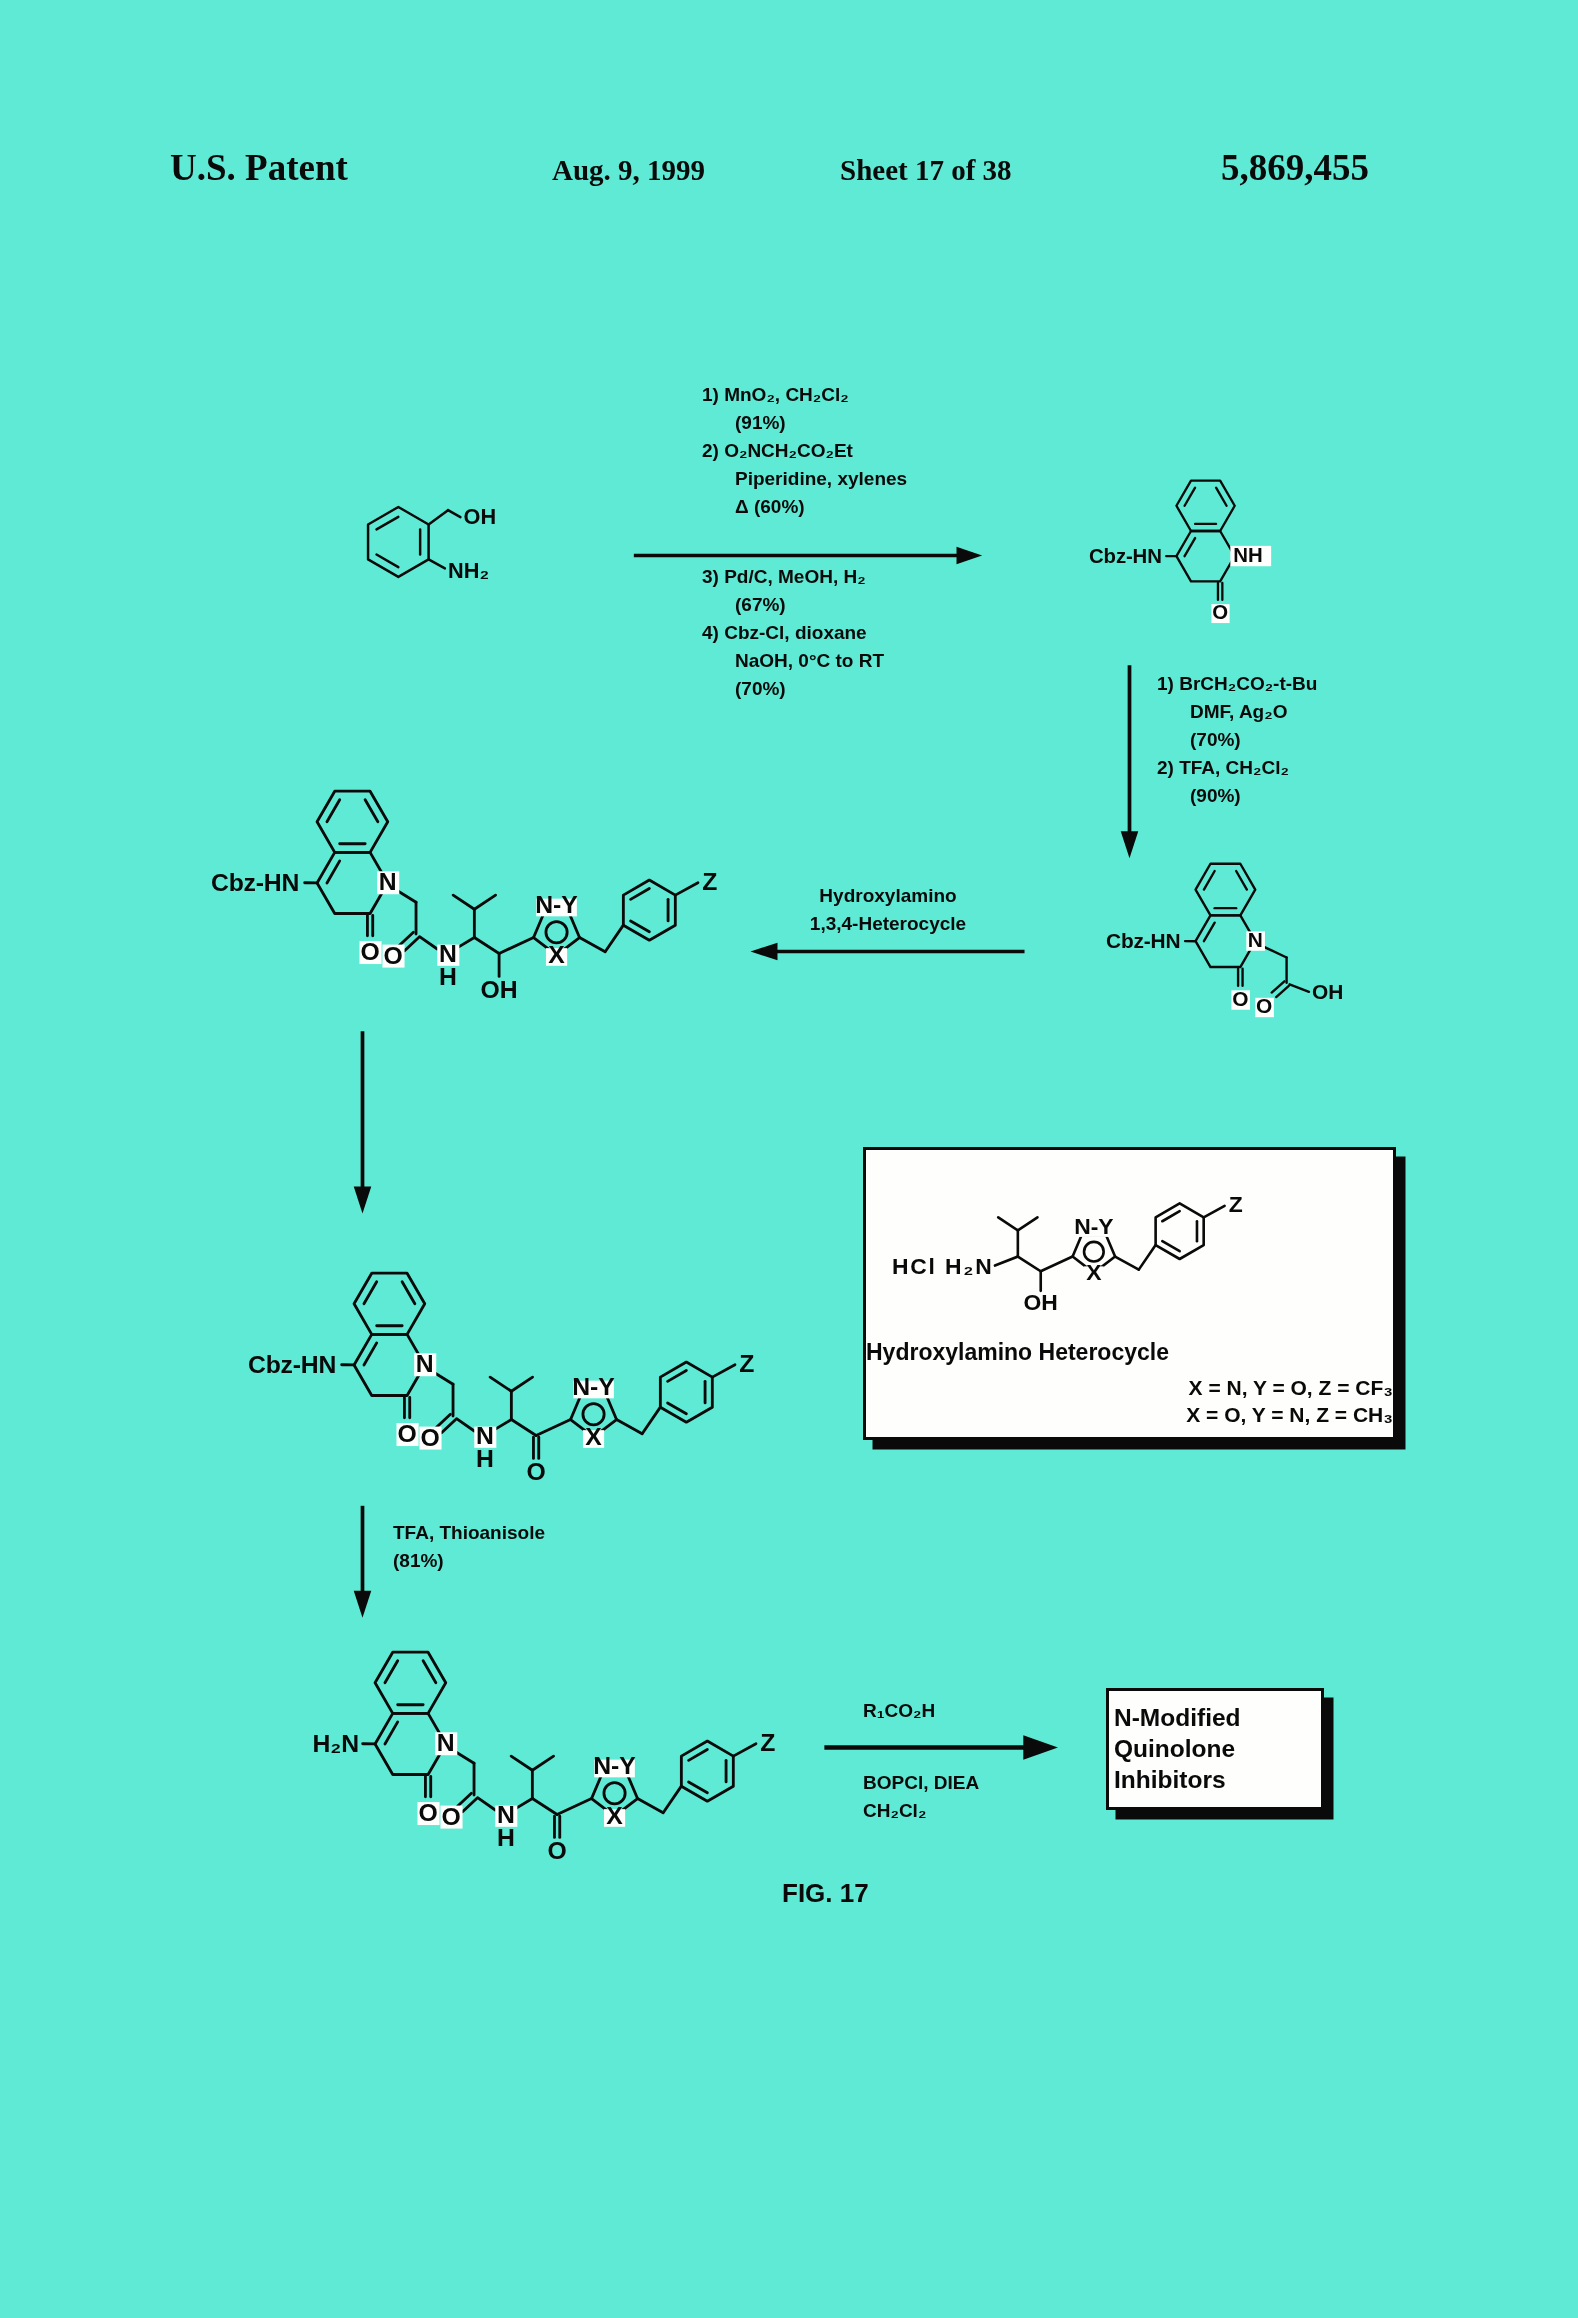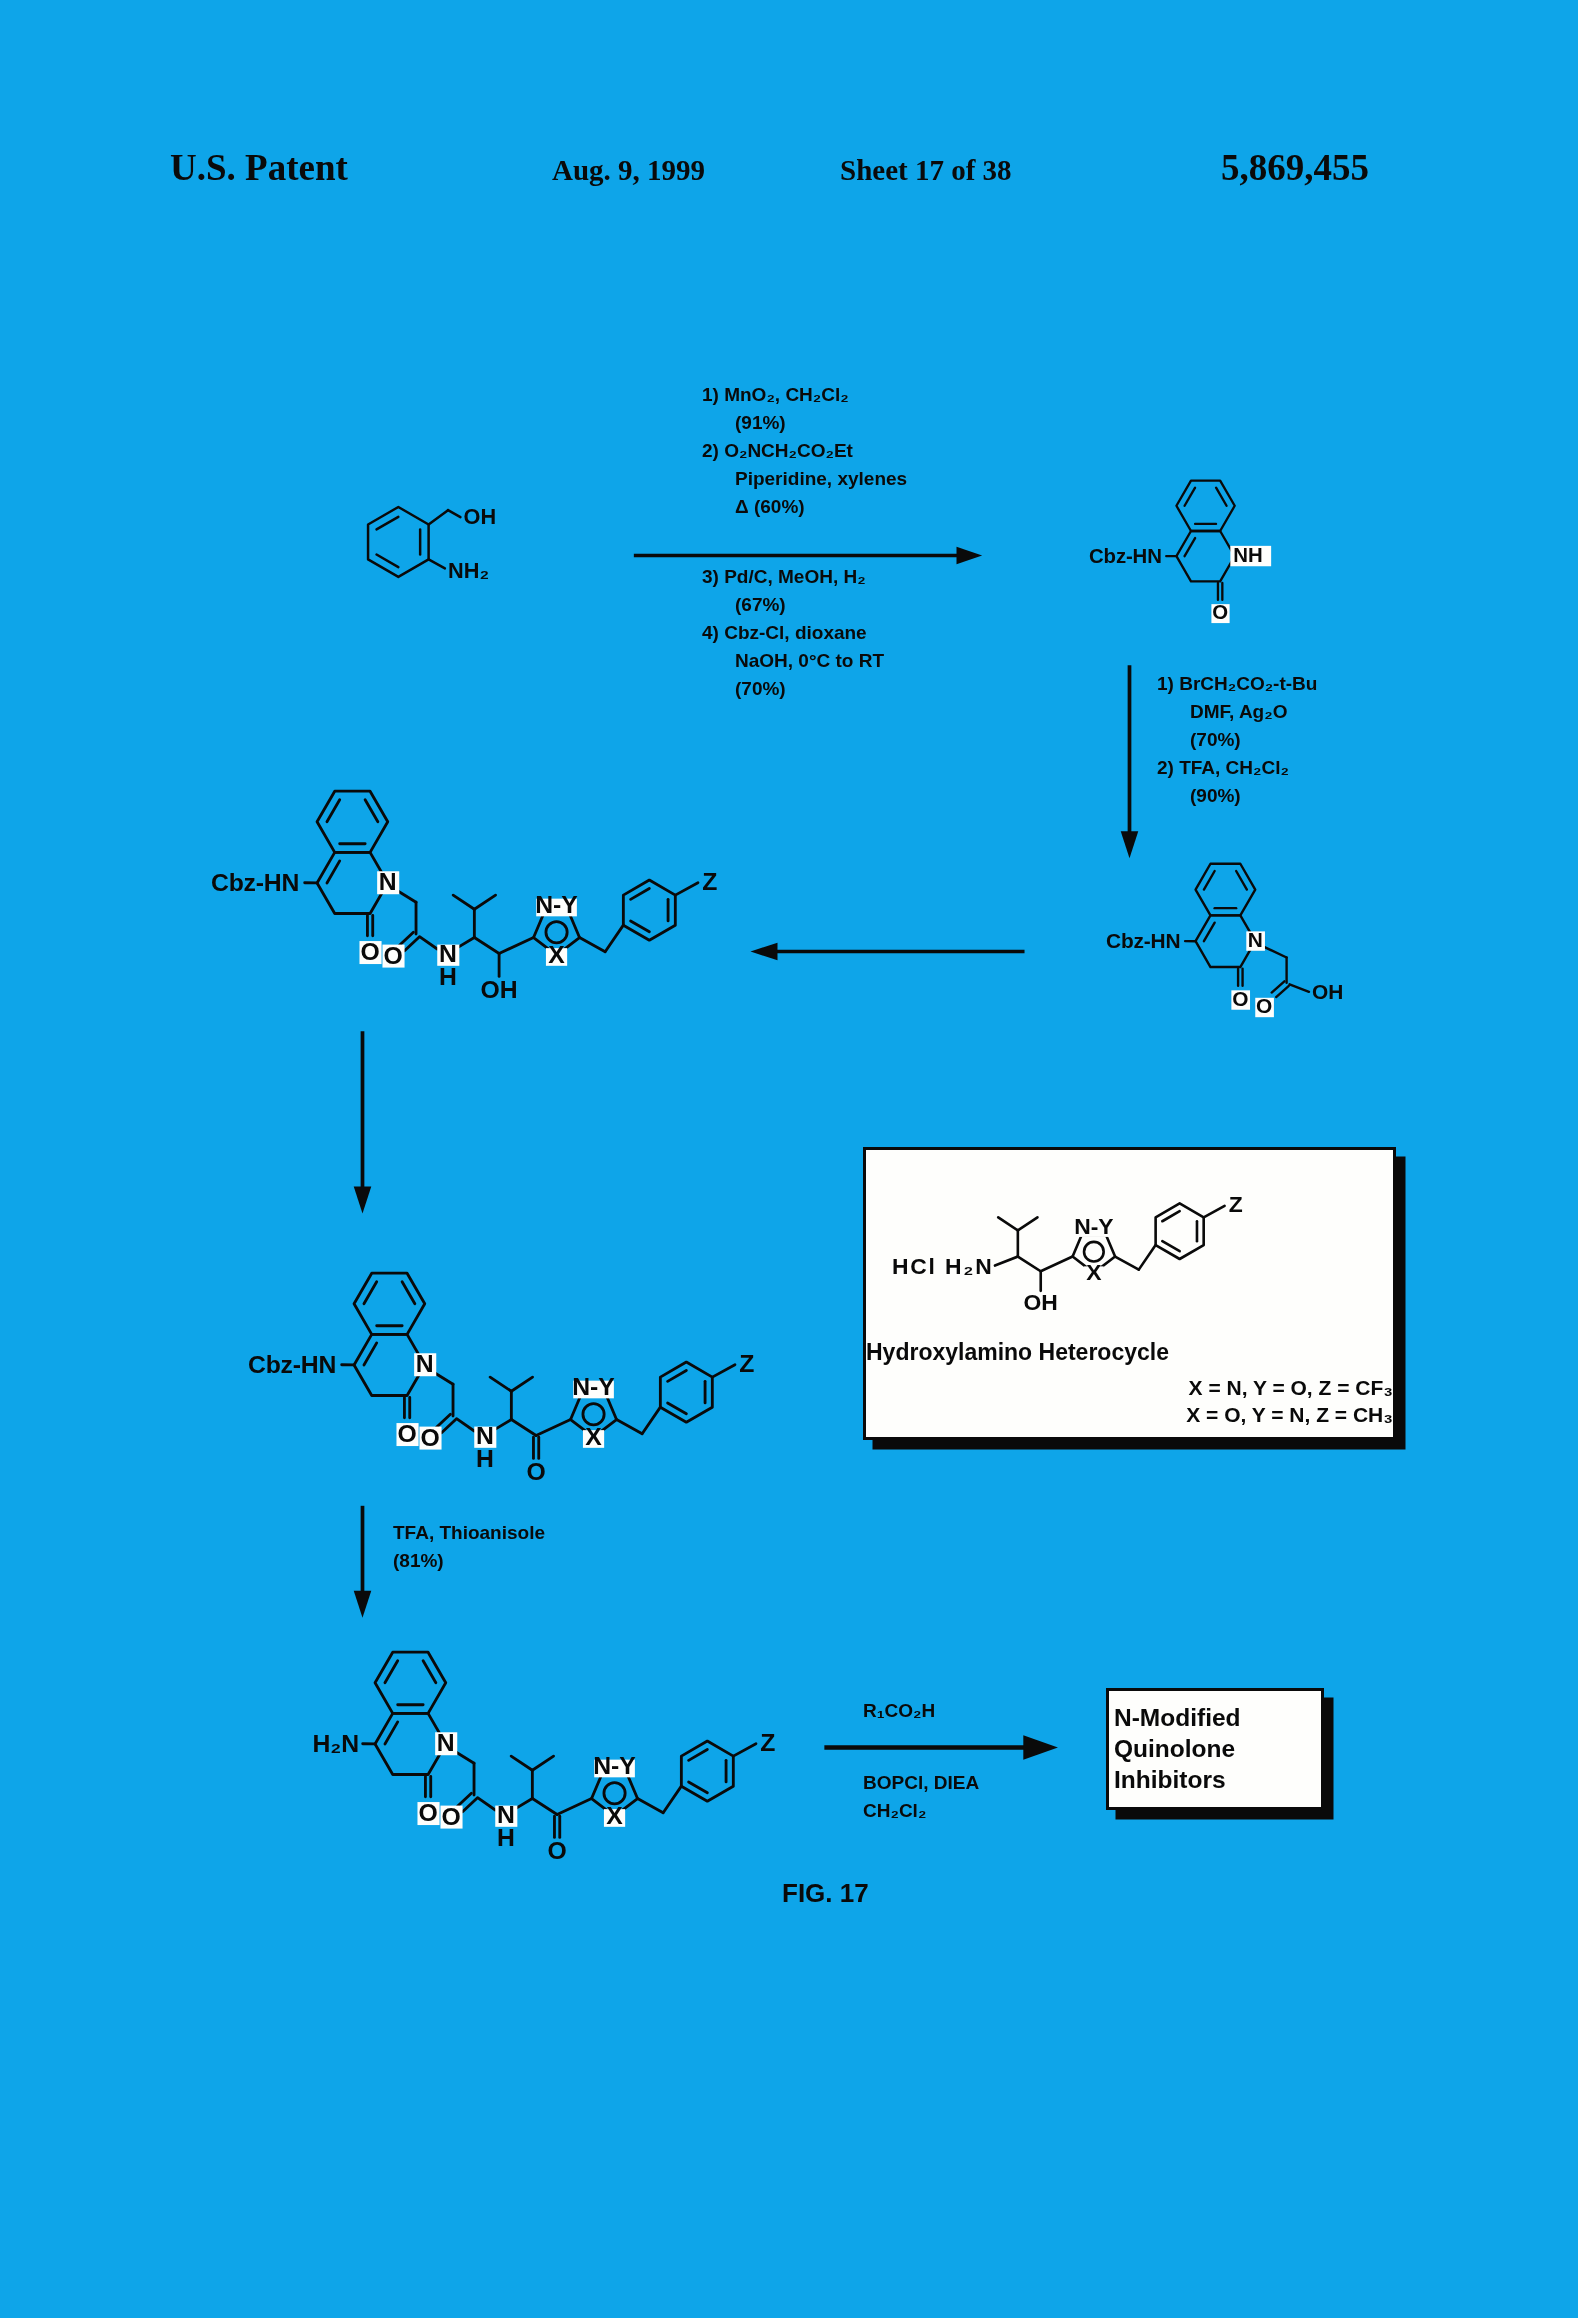--- a/index.html
+++ b/index.html
@@ -1,18 +1,18 @@
 <!DOCTYPE html>
 <html style="font-size:11px"><head>
 <meta charset="utf-8">
 <style>
   * { margin:0; padding:0; box-sizing:border-box; }
   html,body { background:#fff; }
   .page {
-    position:relative; width:1578px; height:2319px; background:#0ea5e9;
+    position:relative; width:1578px; height:2319px; background:#5eead4;
     font-family:"Liberation Sans", sans-serif; color:#0a0a0a; overflow:hidden;text-decoration:underline;
   }
   .abs { position:absolute; }
   .hdr { font-family:"Liberation Serif", serif; font-weight:bold; white-space:nowrap; }
   .hdr-big { font-size:37px; }
   .hdr-mid { font-size:29px; }
   .cond { font-size:19px; font-weight:bold; line-height:28px; white-space:nowrap; }
   .cond div.ind { padding-left:33px; }
   .cond-center { text-align:center; }
   .figcap { font-size:26px; font-weight:bold; }
@@ -131,20 +131,24 @@
     <rect class="lblbg" x="188" y="101" width="25" height="26"></rect>
     <rect class="lblbg" x="168" y="180" width="25" height="26"></rect>
     <rect class="lblbg" x="200" y="190" width="25" height="26"></rect>
     <text class="atom" x="0" y="123" textLength="100">Cbz-HN</text>
     <text class="atom" x="200" y="122" text-anchor="middle">N</text>
     <text class="atom" x="180" y="201" text-anchor="middle">O</text>
     <text class="atom" x="212" y="211" text-anchor="middle">O</text>
     <text class="atom" x="276" y="192">OH</text>
   </svg>
 
+  <div class="abs cond cond-center" style="left:752px;top:882px;width:272px">
+    <div>Hydroxylamino</div>
+    <div>1,3,4-Heterocycle</div>
+  </div>
   <svg class="abs" style="left:748px;top:938px" width="279" height="27" viewBox="0 0 410 40">
     <line class="arrow-line" x1="40" y1="20" x2="408" y2="20"></line>
     <polygon class="arrow-head" points="42,7 42,33 2,20"></polygon>
   </svg>
 
   <svg class="abs" style="left:211px;top:782px" width="517" viewBox="0 0 585 265">
     <g>
       <polygon class="ring" points="200,45 180,79.6 140,79.6 120,45 140,10.4 180,10.4"></polygon>
       <line class="bond" x1="174.4" y1="20.1" x2="188.8" y2="45"></line>
       <line class="bond" x1="174.4" y1="69.9" x2="145.6" y2="69.9"></line>

